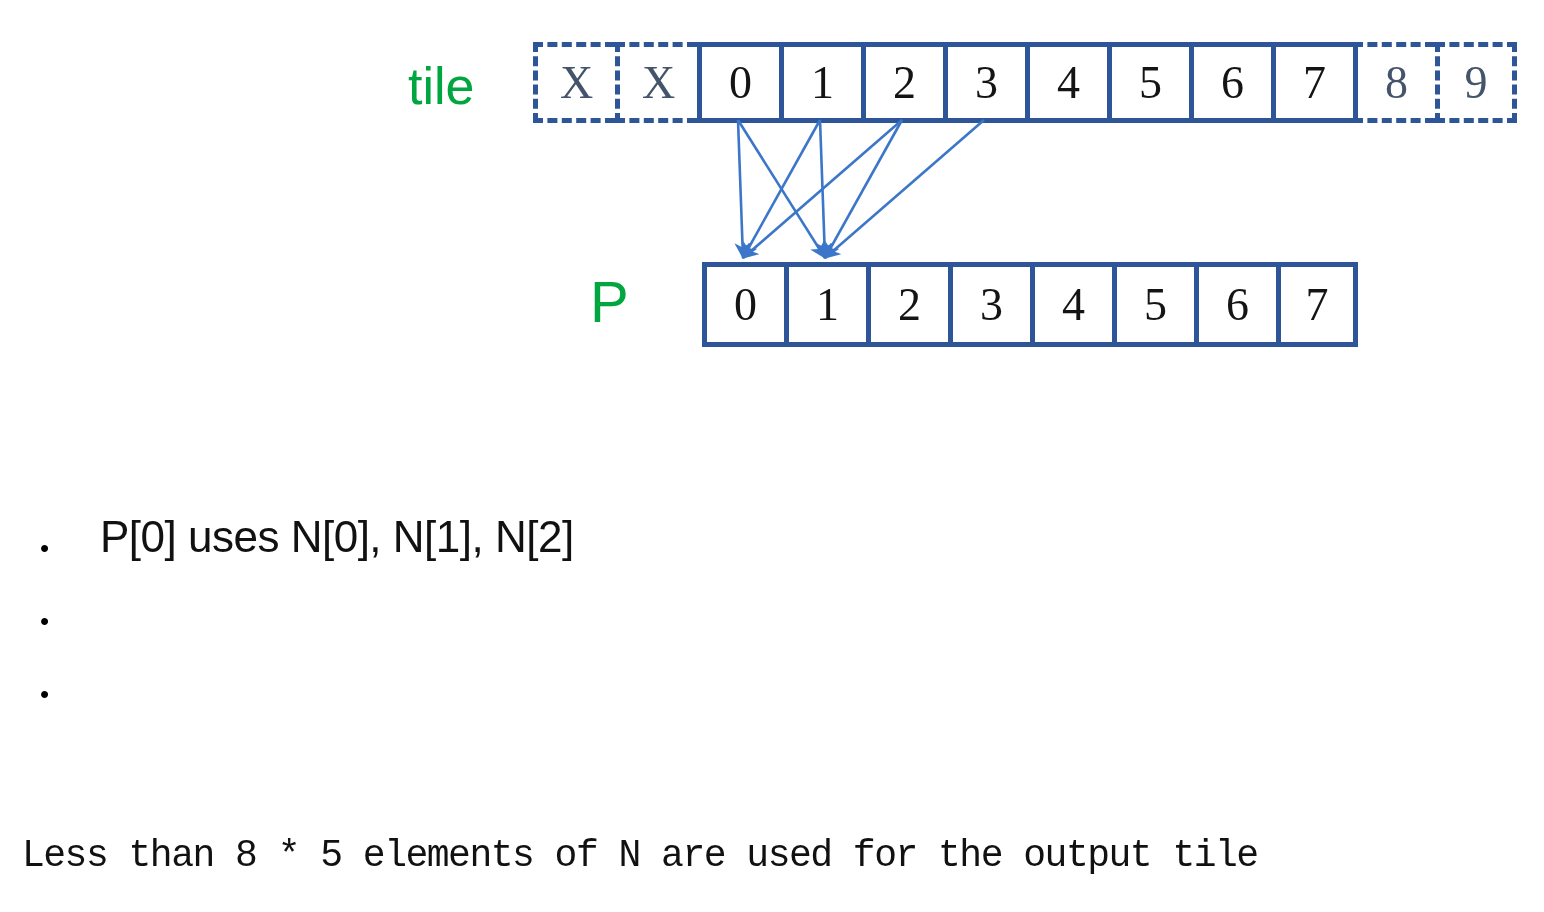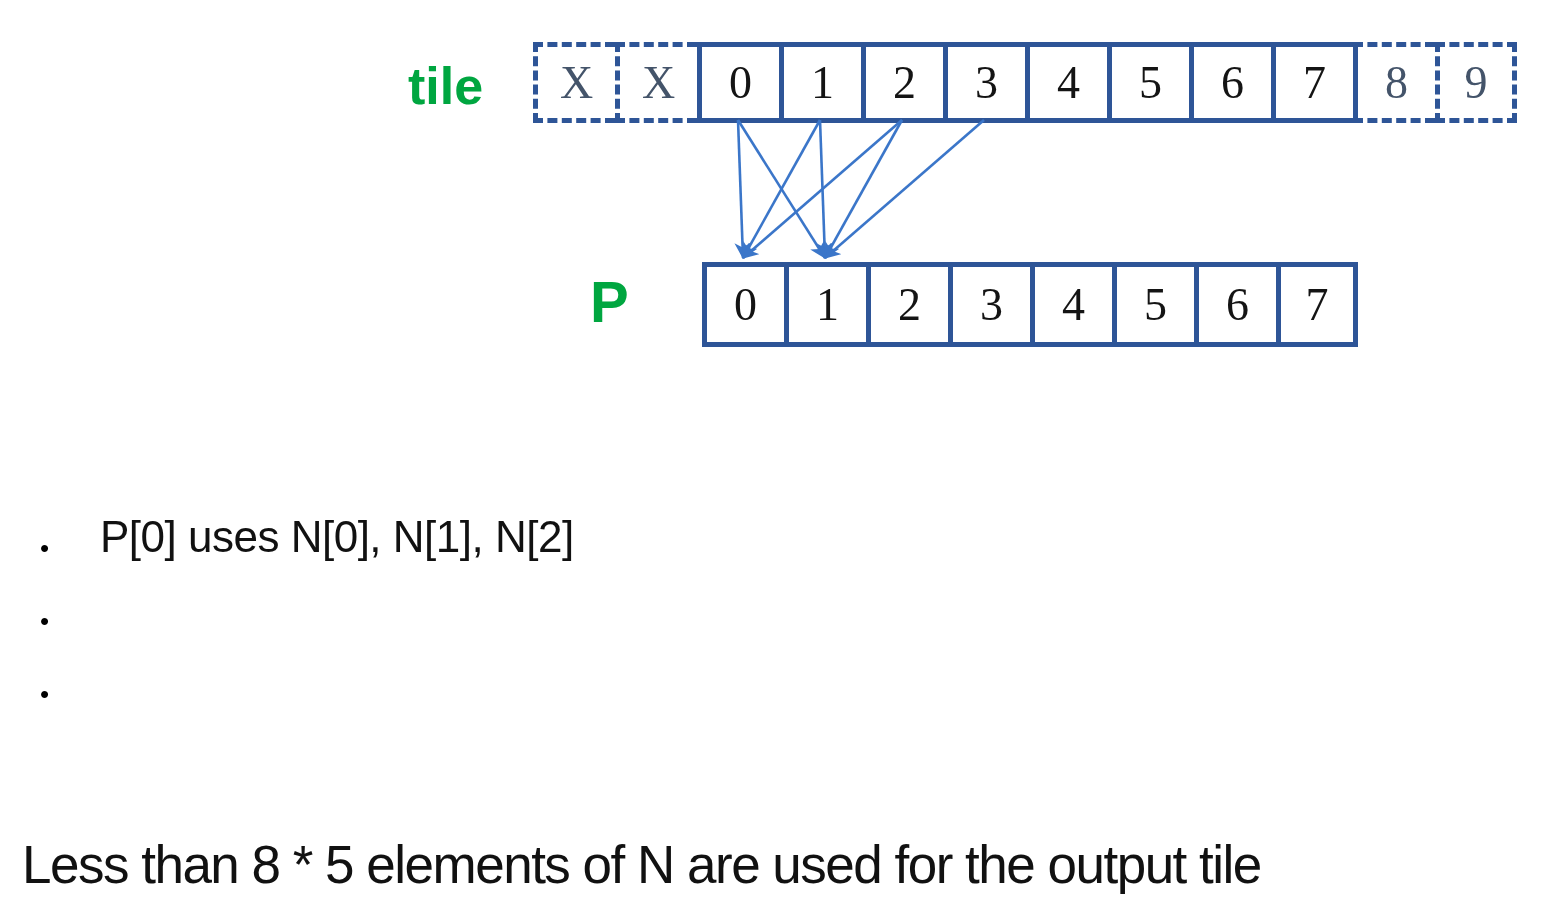--- a/index.html
+++ b/index.html
@@ -43,21 +43,21 @@
     border-left-style: dashed;
     color: var(--halo);
   }
   .cell.halo.last { border-right-style: dashed; }
   
   .cell.halo.solid-left { border-left-style: solid; }
   
   .row-label {
     position: absolute;
     color: var(--green);
-    font-weight: bold;
+    font-weight: normal;
     white-space: nowrap;
   }
   #tile-label { left: 408px; top: 56px; font-size: 52px; }
   #p-label    { left: 590px; top: 268px; font-size: 58px; }
   
   #arrow-svg {
     position: absolute;
     left: 0; top: 0;
     width: 1544px; height: 912px;
     pointer-events: none;
@@ -79,24 +79,25 @@
     padding-left: 10px;
     font-size: 26px;
     color: #000000;
     align-self: center;
   }
   
   #footer-text {
     position: absolute;
     left: 22px;
     top: 834px;
-    font-size: 53px;
+    font-size: 38px;
     letter-spacing: -1.5px;
     color: var(--ink);
     white-space: nowrap;
+    font-family: Liberation Mono, monospace;
   }
 </style>
 </head>
 <body>
 
 <div id="slide">
 
   <div id="tile-label" class="row-label">tile</div>
 
   <div id="tile-row" class="array-row">

